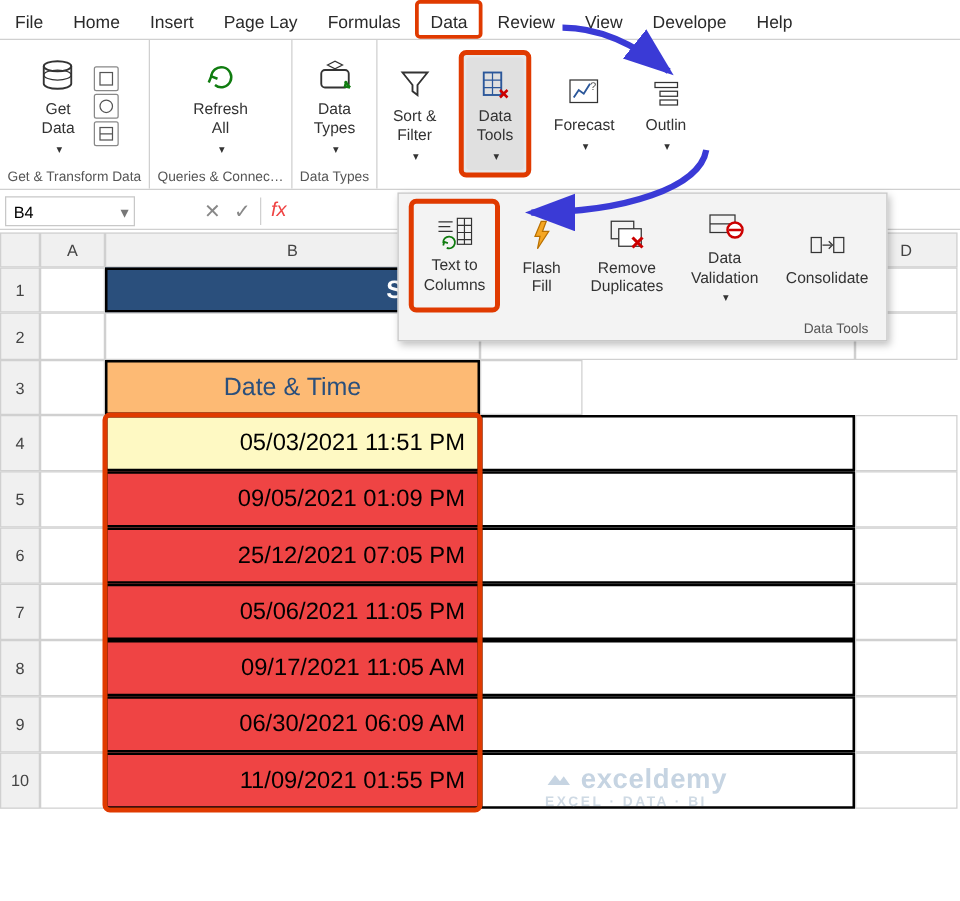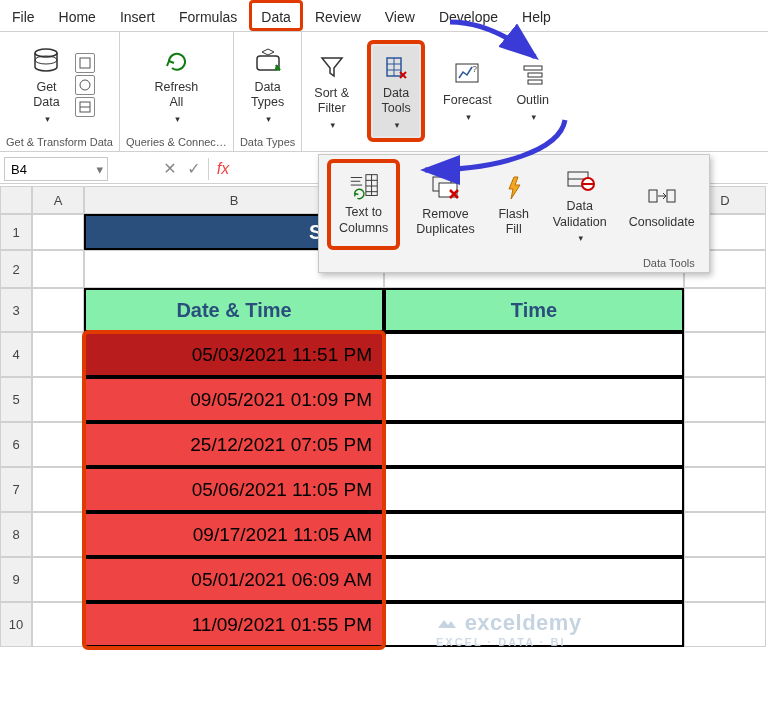--- a/index.html
+++ b/index.html
@@ -45,41 +45,42 @@
   .row { display:flex; }
   .rowhead { width:32px; border:1px solid #d0d0d0; background:#f0f0f0; display:flex; align-items:center; justify-content:center; font-size:13px; color:#444; }
   .cell { border:1px solid #d0d0d0; display:flex; align-items:center; }
   .row1 .rowhead, .row1 .cell { height:36px; }
   .row2 .rowhead, .row2 .cell { height:38px; }
   .row3 .rowhead, .row3 .cell { height:44px; }
   .rowN .rowhead, .rowN .cell { height:45px; }
   .cA{width:52px;} .cB{width:300px;} .cC{width:300px;} .cD{width:82px;}
 
   .banner { background:#2a4f7c; color:#fff; font-weight:bold; font-size:20px; display:flex; align-items:center; justify-content:center; border:2px solid #000; }
-  .thead { background:#86efac; border:2px solid #000; color:#2a4f7c; font-weight:bold; font-size:20px; display:flex; align-items:center; justify-content:center; }
+  .thead { background:#fdba74; border:2px solid #000; color:#2a4f7c; font-weight:normal; font-size:20px; display:flex; align-items:center; justify-content:center; }
   .tcell { border:2px solid #000; padding-right:10px; justify-content:flex-end; font-size:19px; }
   .tcell.sel { background:#ef4444; }
   .sel-overlay { position:absolute; border:4px solid #e03a00; border-radius:6px; pointer-events:none; z-index:5; }
 
   
   svg { display:block; }
 
   
   .arrow { position:absolute; z-index:30; pointer-events:none; }
 
   .watermark { position:absolute; left:436px; top:610px; color:#c0d0df; font-size:22px; font-weight:bold; letter-spacing:.5px; z-index:1; opacity:.9; }
   .watermark small { display:block; font-size:11px; letter-spacing:2px; color:#cad6e2; }
 </style>
 </head>
 <body>
 
 <div class="menubar">
   <div class="menu-item">File</div>
   <div class="menu-item">Home</div>
   <div class="menu-item">Insert</div>
+  <div class="menu-item">Page Lay</div>
   <div class="menu-item">Formulas</div>
   <div class="menu-item active">Data</div>
   <div class="menu-item">Review</div>
   <div class="menu-item">View</div>
   <div class="menu-item">Develope</div>
   <div class="menu-item">Help</div>
 </div>
 
 <div class="ribbon1">
 
@@ -254,37 +255,37 @@
             <path d="M8 24a5 5 0 1 1 3 4" fill="none" stroke="#107c10" stroke-width="1.5"></path>
             <path d="M8 26l1-3 3 1" fill="none" stroke="#107c10" stroke-width="1.5"></path>
           </svg>
       </span>
       <span style="white-space:pre">Text to
 Columns</span>
     </div>
   </div>
   <div class="bigbtn">
     <span class="ico">
+      <svg width="28" height="28" viewBox="0 0 28 28">
+          <path d="M14 3l-5 12h4l-2 10 9-14h-5l3-8z" fill="#f5a623" stroke="#b97000"></path>
+        </svg>
+    </span>
+    <span style="white-space:pre">Flash
+Fill</span>
+  </div>
+  <div class="bigbtn">
+    <span class="ico">
       <svg width="32" height="28" viewBox="0 0 32 28">
           <rect x="3" y="3" width="18" height="14" fill="none" stroke="#333"></rect>
           <rect x="9" y="9" width="18" height="14" fill="#fff" stroke="#333"></rect>
           <path d="M20 16l8 8M28 16l-8 8" stroke="#c00" stroke-width="2.5"></path>
         </svg>
     </span>
     <span style="white-space:pre">Remove
 Duplicates</span>
-  </div>
-  <div class="bigbtn">
-    <span class="ico">
-      <svg width="28" height="28" viewBox="0 0 28 28">
-          <path d="M14 3l-5 12h4l-2 10 9-14h-5l3-8z" fill="#f5a623" stroke="#b97000"></path>
-        </svg>
-    </span>
-    <span style="white-space:pre">Flash
-Fill</span>
   </div>
   <div class="bigbtn">
     <span class="ico">
       <svg width="32" height="28" viewBox="0 0 32 28">
           <rect x="4" y="6" width="20" height="14" fill="none" stroke="#333"></rect>
           <line x1="4" y1="13" x2="24" y2="13" stroke="#333"></line>
           <circle cx="24" cy="18" r="6" fill="#fff" stroke="#c00" stroke-width="2"></circle>
           <line x1="19" y1="18" x2="29" y2="18" stroke="#c00" stroke-width="2"></line>
         </svg>
     </span>
@@ -326,28 +327,27 @@
       <div class="rowhead">2</div>
       <div class="cell cA"></div>
       <div class="cell cB"></div>
       <div class="cell cC"></div>
       <div class="cell cD"></div>
     </div>
     <div class="row row3">
       <div class="rowhead">3</div>
       <div class="cell cA"></div>
       <div class="cell cB thead">Date &amp; Time</div>
-      <div class="cell cC thead">Time</div>
       <div class="cell cD"></div>
     </div>
 
     <div class="row rowN">
       <div class="rowhead">4</div>
       <div class="cell cA"></div>
-      <div class="cell cB tcell" style="background:#b91c1c">05/03/2021 11:51 PM</div>
+      <div class="cell cB tcell" style="background:#fef9c3">05/03/2021 11:51 PM</div>
       <div class="cell cC tcell" style="background:#fff"></div>
       <div class="cell cD"></div>
     </div>
     <div class="row rowN">
       <div class="rowhead">5</div>
       <div class="cell cA"></div>
       <div class="cell cB tcell sel">09/05/2021 01:09 PM</div>
       <div class="cell cC tcell"></div>
       <div class="cell cD"></div>
     </div>
@@ -368,21 +368,21 @@
     <div class="row rowN">
       <div class="rowhead">8</div>
       <div class="cell cA"></div>
       <div class="cell cB tcell sel">09/17/2021 11:05 AM</div>
       <div class="cell cC tcell"></div>
       <div class="cell cD"></div>
     </div>
     <div class="row rowN">
       <div class="rowhead">9</div>
       <div class="cell cA"></div>
-      <div class="cell cB tcell sel">05/01/2021 06:09 AM</div>
+      <div class="cell cB tcell sel">06/30/2021 06:09 AM</div>
       <div class="cell cC tcell"></div>
       <div class="cell cD"></div>
     </div>
     <div class="row rowN">
       <div class="rowhead">10</div>
       <div class="cell cA"></div>
       <div class="cell cB tcell sel">11/09/2021 01:55 PM</div>
       <div class="cell cC tcell"></div>
       <div class="cell cD"></div>
     </div>

